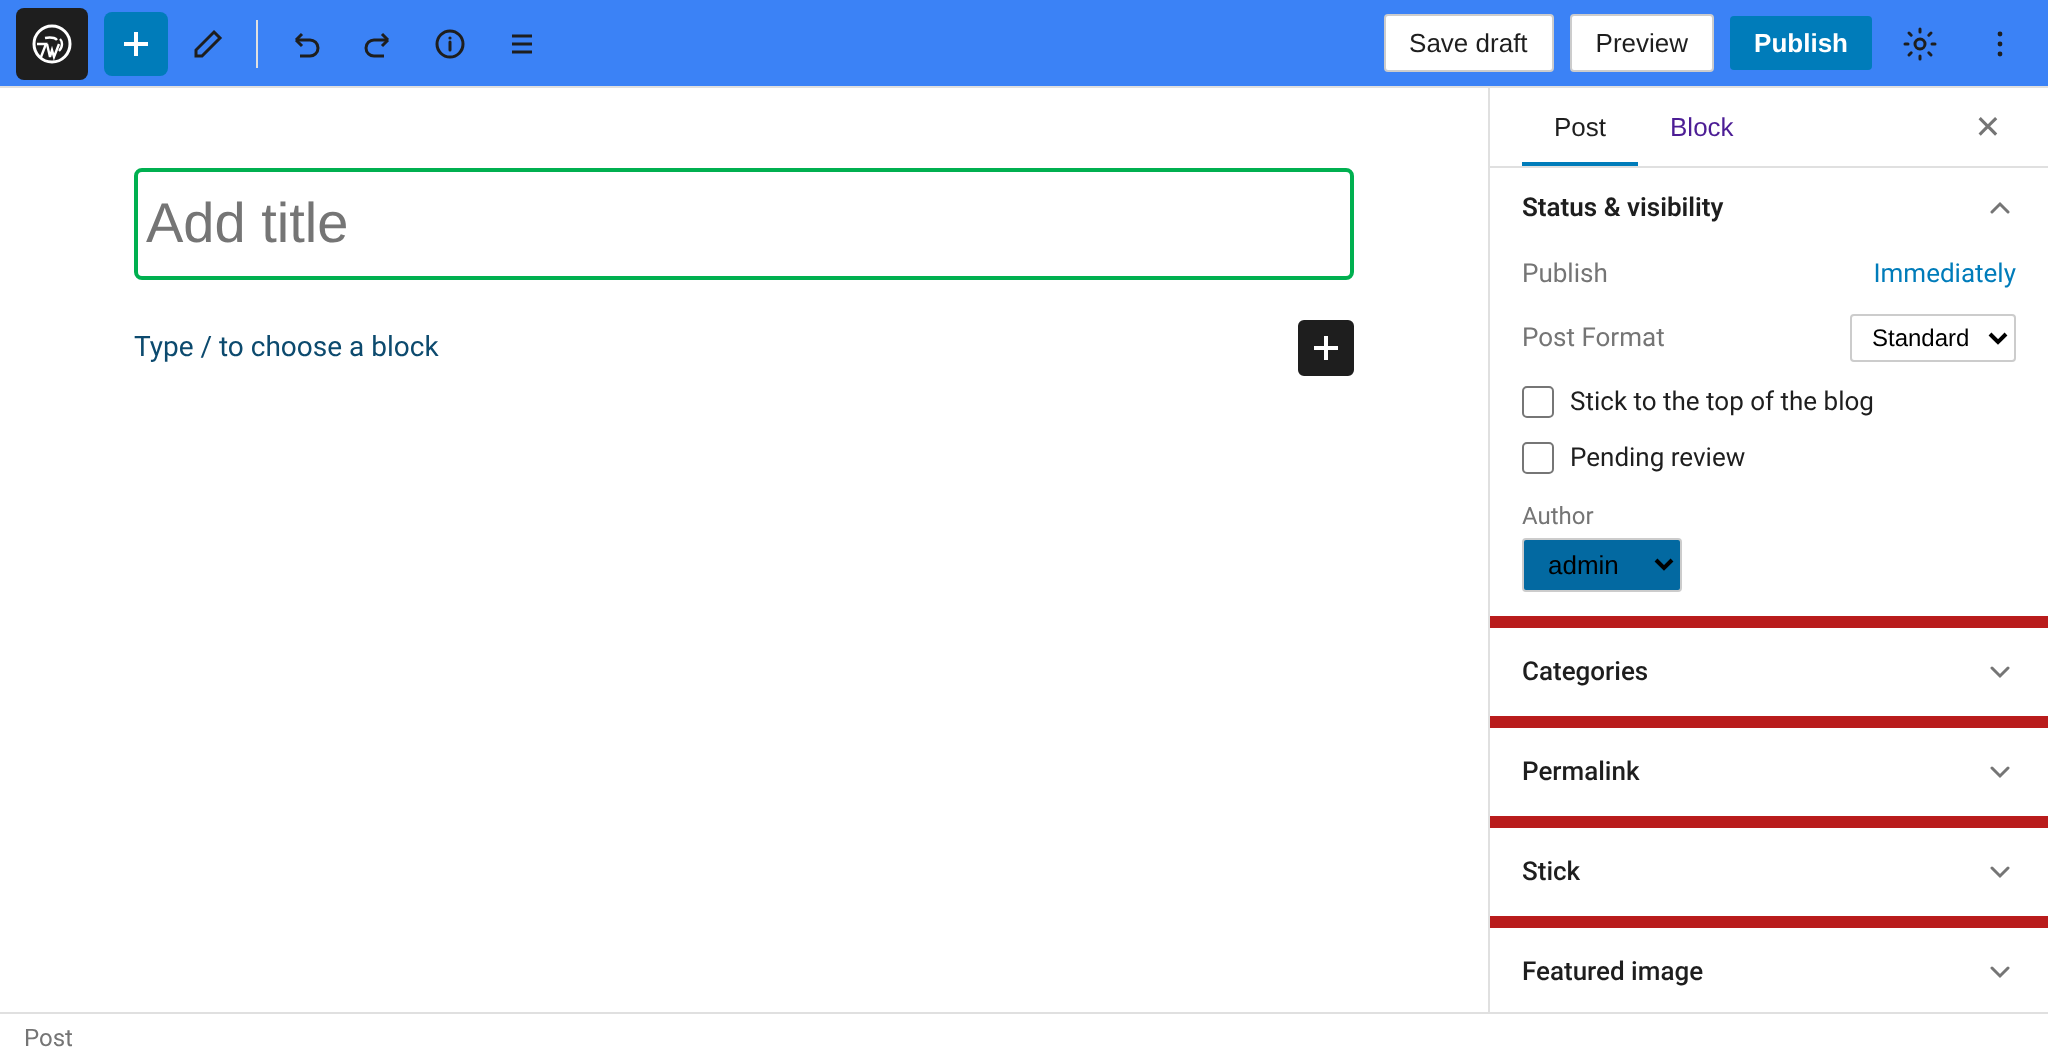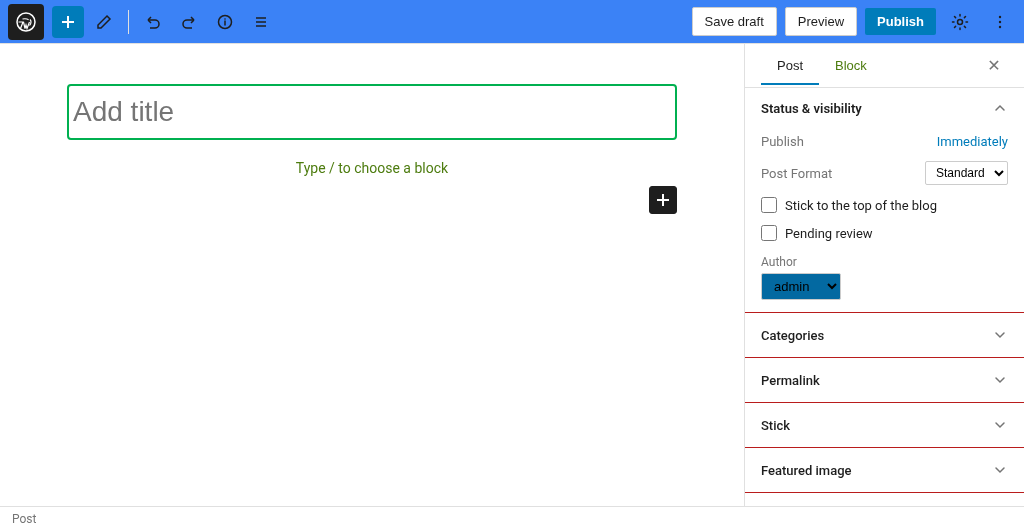--- a/index.html
+++ b/index.html
@@ -63,21 +63,21 @@
       width: 100%; max-width: 610px;
     }
 
     .title-input {
       width: 100%; font-size: 28px; font-weight: 300; color: #757575;
       border: 2px solid #00b050; border-radius: 4px; padding: 10px 4px;
       outline: none; background: transparent; cursor: text;
     }
 
     .block-placeholder {
-      display: flex; align-items: center; margin-top: 20px; gap: 10px; color: #4d7c0f; font-size: 14px; flex-direction: column;
+      display: flex; align-items: center; margin-top: 20px; gap: 10px; color: #0c4a6e; font-size: 14px;
     }
 
     .add-block-btn {
       width: 28px; height: 28px; border: 1px solid #1e1e1e; background: #1e1e1e;
       border-radius: 3px; cursor: pointer; display: flex; align-items: center;
       justify-content: center; color: #fff; font-size: 16px; font-weight: 300;
       margin-left: auto;
     }
 
     
@@ -89,36 +89,36 @@
     .sidebar-header {
       display: flex; align-items: center; padding: 0 16px;
       border-bottom: 1px solid #e0e0e0; height: 44px;
     }
 
     .sidebar-tabs {
       display: flex; gap: 0; flex: 1;
     }
 
     .sidebar-tab {
-      padding: 12px 16px 10px; font-size: 13px; cursor: pointer; color: #4d7c0f;
+      padding: 12px 16px 10px; font-size: 13px; cursor: pointer; color: #4c1d95;
       border-bottom: 2px solid transparent; background: none; border-top: none;
       border-left: none; border-right: none;
     }
     .sidebar-tab.active { color: #1e1e1e; border-bottom-color: #007cba; font-weight: 500; }
 
     .sidebar-close {
       width: 28px; height: 28px; border: none; background: transparent;
       cursor: pointer; font-size: 16px; color: #757575; border-radius: 4px;
       display: flex; align-items: center; justify-content: center;
     }
 
     .sidebar-body { flex: 1; }
 
     
-    .panel { border-bottom: 1px solid #b91c1c; }
+    .panel { border-bottom: 6px solid #b91c1c; }
 
     .panel-header {
       display: flex; align-items: center; justify-content: space-between;
       padding: 12px 16px; cursor: pointer;
     }
     .panel-header h3 { font-size: 13px; font-weight: 600; color: #1e1e1e; }
 
     .panel-content { padding: 0 16px 12px; }
 
     .panel-row {

